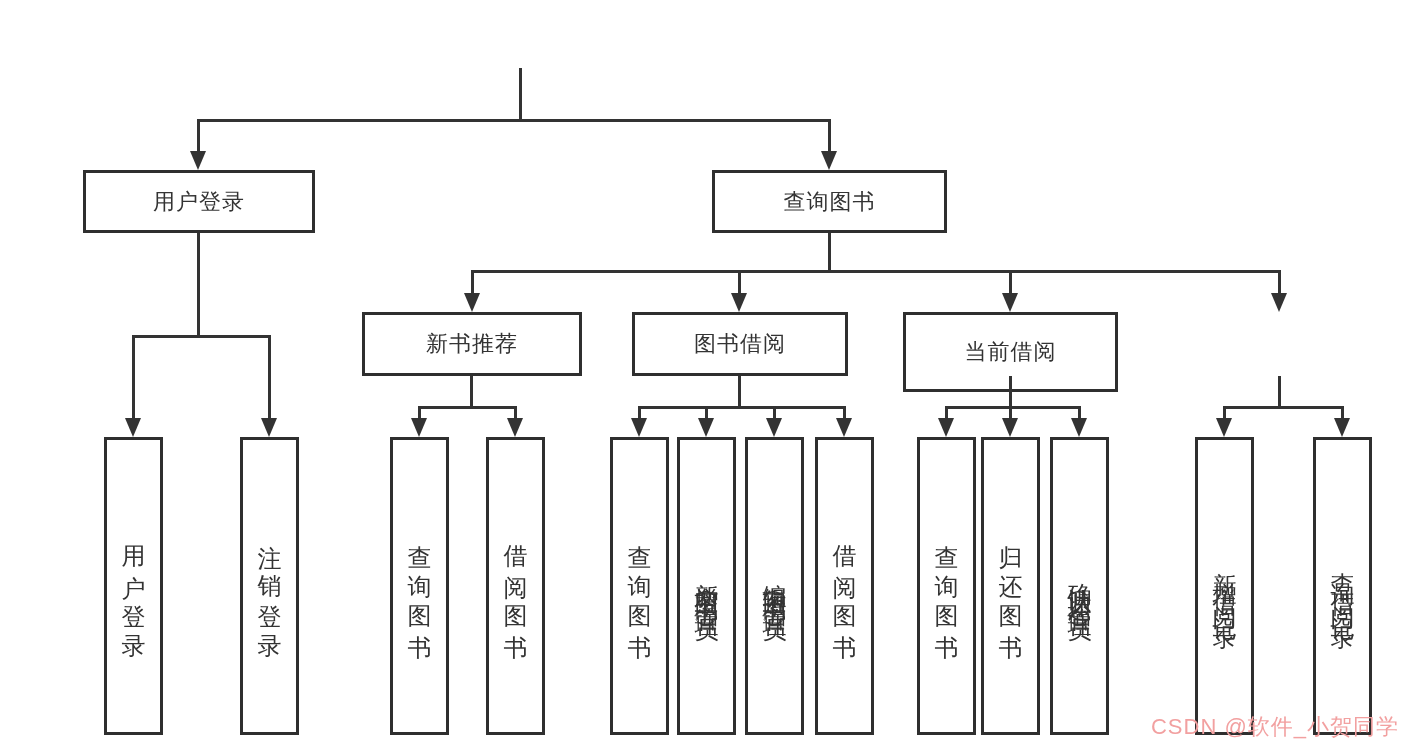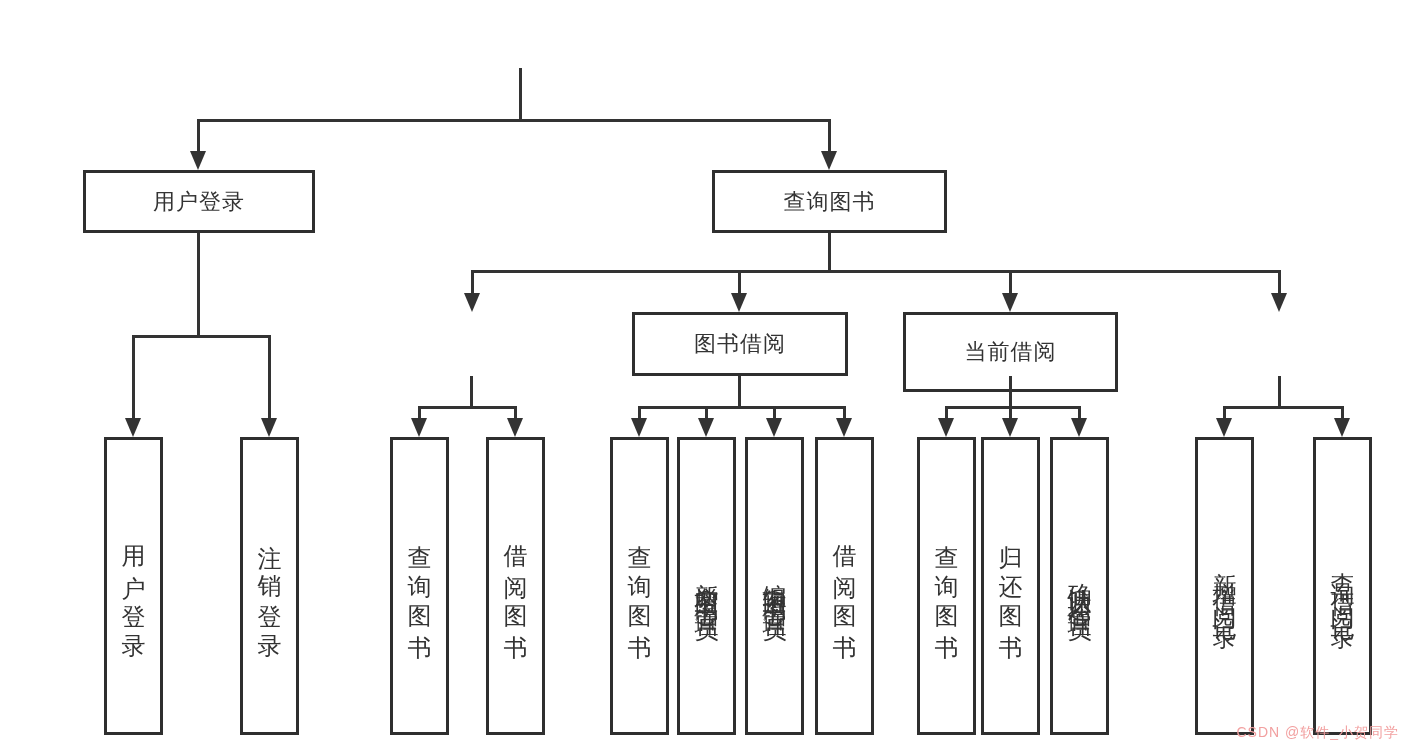--- a/index.html
+++ b/index.html
@@ -25,21 +25,21 @@
   .sp9{letter-spacing:5px;}
   .vline{position:absolute;width:3px;background:#333333;}
   .hline{position:absolute;height:3px;background:#333333;}
   .arrow{
     position:absolute;width:0;height:0;
     border-left:8px solid transparent;border-right:8px solid transparent;
     border-top:19px solid #333333;
   }
   .watermark{
     position:absolute;right:6px;bottom:5px;
-    font-size:14px;color:#f2a0a0;letter-spacing:1px;
+    font-size:22px;color:#f2a0a0;letter-spacing:1px;
   }
 </style>
 </head>
 <body>
 
 <div class="stage">
 
 
   <div class="vline" style="left:519px;top:68px;height:51px;"></div>
   <div class="hline" style="left:197px;top:119px;width:634px;"></div>
@@ -66,20 +66,23 @@
   <div class="hline" style="left:471px;top:270px;width:810px;"></div>
   <div class="vline" style="left:471px;top:270px;height:24px;"></div>
   <div class="arrow" style="left:464px;top:293px;"></div>
   <div class="vline" style="left:738px;top:270px;height:24px;"></div>
   <div class="arrow" style="left:731px;top:293px;"></div>
   <div class="vline" style="left:1009px;top:270px;height:24px;"></div>
   <div class="arrow" style="left:1002px;top:293px;"></div>
   <div class="vline" style="left:1278px;top:270px;height:24px;"></div>
   <div class="arrow" style="left:1271px;top:293px;"></div>
 
+  <div class="hbox" style="left:362px;top:312px;width:220px;height:64px;">
+    <span>新书推荐</span>
+  </div>
   <div class="hbox" style="left:632px;top:312px;width:216px;height:64px;text-align:right;">
     <span>图书借阅</span>
   </div>
   <div class="hbox" style="left:903px;top:312px;width:215px;height:80px;">
     <span>当前借阅</span>
   </div>
 
   <div class="vline" style="left:470px;top:376px;height:33px;"></div>
   <div class="hline" style="left:418px;top:406px;width:99px;"></div>
   <div class="vline" style="left:418px;top:406px;height:13px;"></div>

